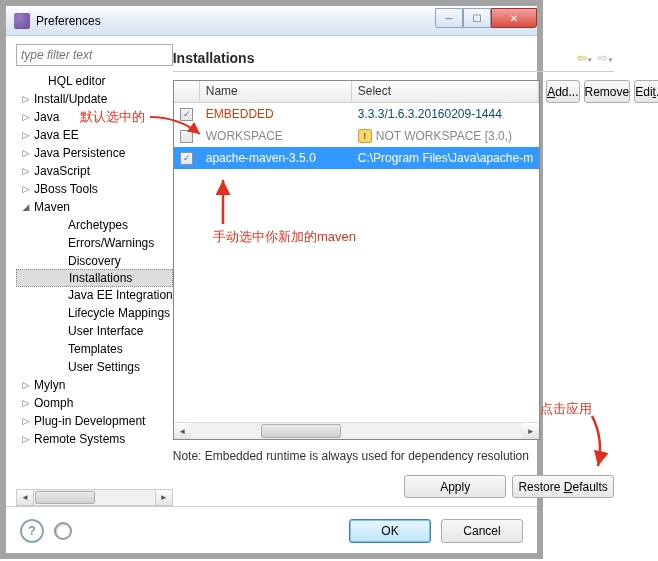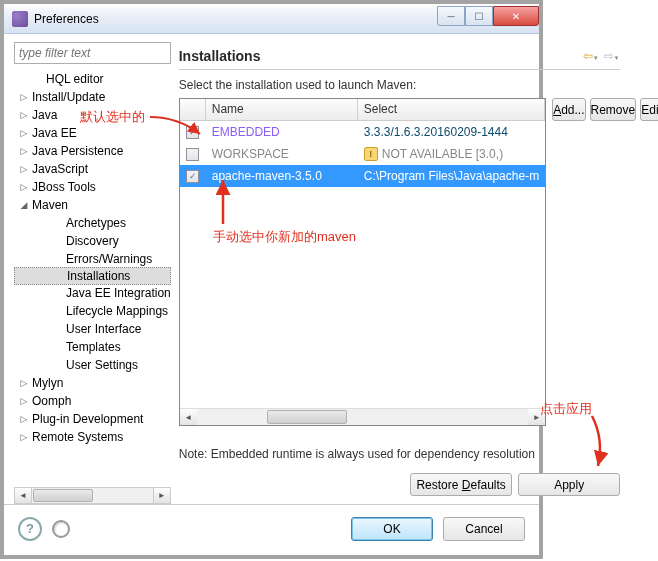--- a/index.html
+++ b/index.html
@@ -1,25 +1,25 @@
 <!DOCTYPE html>
 <html><head>
 <meta charset="utf-8">
 <style>
 *{box-sizing:border-box;margin:0;padding:0;font-family:"Segoe UI",Tahoma,sans-serif;font-size:12px}
 body{background:#fff;width:658px;height:561px;overflow:hidden;position:relative}
-.window{width:543px;height:559px;border:4px solid #a3a3a3;background:#fff;position:relative}
+.window{width:543px;height:559px;border:6px solid #a3a3a3;background:#fff;position:relative}
 .titlebar{height:30px;background:linear-gradient(#fdfdfe,#e8eef7 45%,#d7e3f2);border-bottom:1px solid #b8c9de;display:flex;align-items:center;padding-left:8px}
 .titlebar-icon{width:16px;height:16px;background:radial-gradient(circle at 30% 30%,#9b7ec9,#6a4c9c);border-radius:2px;margin-right:6px}
 .titlebar-text{flex:1;color:#000}
 .win-buttons{display:flex;height:20px;margin-top:-5px}
 .win-btn{width:28px;height:20px;border:1px solid #8aa5c5;background:linear-gradient(#f5f8fc,#d9e4f1);display:flex;align-items:center;justify-content:center;font-size:10px;color:#4a5a6e}
 .win-btn.min{border-radius:0 0 0 3px}
 .win-btn.close{border-radius:0 0 3px 0;background:linear-gradient(#f5a0a0,#d84c3e);border-color:#a03030;color:#fff;width:46px}
-.content{display:flex;height:470px;padding:8px 10px 0 10px;gap:8px}
+.content{display:flex;height:470px;padding:8px 10px 0 10px;}
 .sidebar{width:170px;display:flex;flex-direction:column}
 .filter-input{width:100%;height:22px;border:1px solid #abadb3;padding:2px 4px;color:#888;font-style:italic;margin-bottom:6px}
 .tree{flex:1;border:none;overflow:hidden;position:relative}
 .tree-inner{position:relative}
 .tree-item{height:18px;display:flex;align-items:center;padding-left:4px;color:#000;white-space:nowrap;cursor:default}
 .tree-item .exp{width:12px;text-align:center;color:#666;font-size:9px;margin-right:2px}
 .tree-item.l1{padding-left:18px}
 .tree-item.l2{padding-left:38px}
 .tree-item.selected{background:#ddd;border:1px dotted #888;margin:-1px 0}
 .sb-hscroll{height:17px;background:#f0f0f0;border:1px solid #ccc;display:flex;margin-top:4px}
@@ -51,21 +51,21 @@
 .td.det{flex:1}
 .chkbox{width:13px;height:13px;border:1px solid #8f8f9d;background:linear-gradient(#f4f4f4,#e4e4e4);display:flex;align-items:center;justify-content:center;font-size:9px;color:#4a7ab8}
 .warn-icon{width:14px;height:14px;background:#f7d774;border:1px solid #caa02e;border-radius:2px;display:flex;align-items:center;justify-content:center;font-size:9px;color:#8a6500;margin-right:4px;font-weight:bold}
 .table-hscroll{height:17px;background:#f0f0f0;border-top:1px solid #ddd;display:flex}
 .table-hscroll .arr{width:17px;background:linear-gradient(#fdfdfd,#e3e3e3);display:flex;align-items:center;justify-content:center;font-size:8px;color:#555}
 .table-hscroll .track{flex:1;display:flex}
 .table-hscroll .thumb{width:80px;background:linear-gradient(#eaeaea,#d0d0d0);border:1px solid #b0b0b0;border-radius:2px;margin:1px 0 1px 70px}
 .side-buttons{display:flex;flex-direction:row;gap:4px;width:68px}
 .btn{height:23px;border:1px solid #acacac;background:linear-gradient(#f8f8f8,#e6e6e6);border-radius:3px;display:flex;align-items:center;justify-content:center;color:#000;cursor:default}
 .btn u{text-decoration:underline}
-.note{color:#333;margin:20px 0 10px 0;line-height:1.4}
+.note{color:#333;margin:8px 0 10px 0;line-height:1.4}
 .bottom-buttons{display:flex;justify-content:flex-end;gap:6px;margin-bottom:8px}
 .bottom-buttons .btn{width:102px}
 .footer{height:48px;border-top:1px solid #ccc;padding:10px 14px;display:flex;align-items:center;gap:10px}
 .help-icon{width:24px;height:24px;border:2px solid #8aa;border-radius:50%;display:flex;align-items:center;justify-content:center;color:#7a9ab0;font-size:13px;font-weight:bold}
 .circle-icon{width:18px;height:18px;border:2px solid #999;border-radius:50%;box-shadow:inset 1px 1px 2px rgba(0,0,0,.2)}
 .footer-spacer{flex:1}
 .footer .btn{width:82px;height:24px}
 .footer .btn.ok{border:1px solid #3c7fb1;background:linear-gradient(#eaf6fd,#bee6fd);box-shadow:0 0 0 1px #7cc3e8 inset}
 .annot{position:absolute;color:#e03020;font-size:13px;pointer-events:none}
 .arrow-svg{position:absolute;pointer-events:none}
@@ -120,25 +120,25 @@
             <div class="tree-item">
               <span class="exp">◢</span>
               <span>Maven</span>
             </div>
             <div class="tree-item l2">
               <span class="exp"></span>
               <span>Archetypes</span>
             </div>
             <div class="tree-item l2">
               <span class="exp"></span>
+              <span>Errors/Warnings</span>
+            </div>
+            <div class="tree-item l2">
+              <span class="exp"></span>
               <span>Discovery</span>
-            </div>
-            <div class="tree-item l2">
-              <span class="exp"></span>
-              <span>Errors/Warnings</span>
             </div>
             <div class="tree-item l2 selected">
               <span class="exp"></span>
               <span>Installations</span>
             </div>
             <div class="tree-item l2">
               <span class="exp"></span>
               <span>Java EE Integration</span>
             </div>
             <div class="tree-item l2">
@@ -184,47 +184,46 @@
     </div>
 
     <div class="main">
       <div class="main-header">
         <div class="main-title">Installations</div>
         <div class="nav-arrows">
           <span class="nav-arrow back">⇦<span class="dd">▾</span></span>
           <span class="nav-arrow fwd">⇨<span class="dd">▾</span></span>
         </div>
       </div>
-      <div class="desc">Select the installation used to launch Maven:</div>
 
       <div class="table-area">
         <div class="table-wrap">
           <div class="thead">
             <div class="th chk"></div>
             <div class="th name">Name</div>
             <div class="th det">Select</div>
           </div>
           <div class="tbody" id="tbody">
               <div class="trow">
                 <div class="td chk">
                   <div class="chkbox">✓</div>
                 </div>
-                <div class="td name" style="color: #8b5cf6;">EMBEDDED</div>
+                <div class="td name" style="color: #c2410c;">EMBEDDED</div>
                 <div class="td det" style="color: #0c4a6e;">
                   <span>3.3.3/1.6.3.20160209-1444</span>
                 </div>
               </div>
               <div class="trow">
                 <div class="td chk">
                   <div class="chkbox"></div>
                 </div>
                 <div class="td name" style="color: rgb(136, 136, 136);">WORKSPACE</div>
                 <div class="td det" style="color: rgb(136, 136, 136);">
                   <span class="warn-icon">!</span>
-                  <span>NOT AVAILABLE [3.0,)</span>
+                  <span>NOT WORKSPACE [3.0,)</span>
                 </div>
               </div>
               <div class="trow sel">
                 <div class="td chk">
                   <div class="chkbox">✓</div>
                 </div>
                 <div class="td name">apache-maven-3.5.0</div>
                 <div class="td det">
                   <span>C:\Program Files\Java\apache-m</span>
                 </div>
@@ -248,24 +247,24 @@
           <div class="btn">
               <span>Edi<u>t</u>...</span>
             </div>
         </div>
       </div>
 
       <div class="note">Note: Embedded runtime is always used for dependency resolution</div>
 
       <div class="bottom-buttons">
         <div class="btn">
+            <span>Apply</span>
+          </div>
+        <div class="btn">
             <span>Restore <u>D</u>efaults</span>
-          </div>
-        <div class="btn">
-            <span>Apply</span>
           </div>
       </div>
     </div>
   </div>
 
   <div class="footer">
     <div class="help-icon">?</div>
     <div class="circle-icon"></div>
     <div class="footer-spacer"></div>
     <div class="btn ok">

